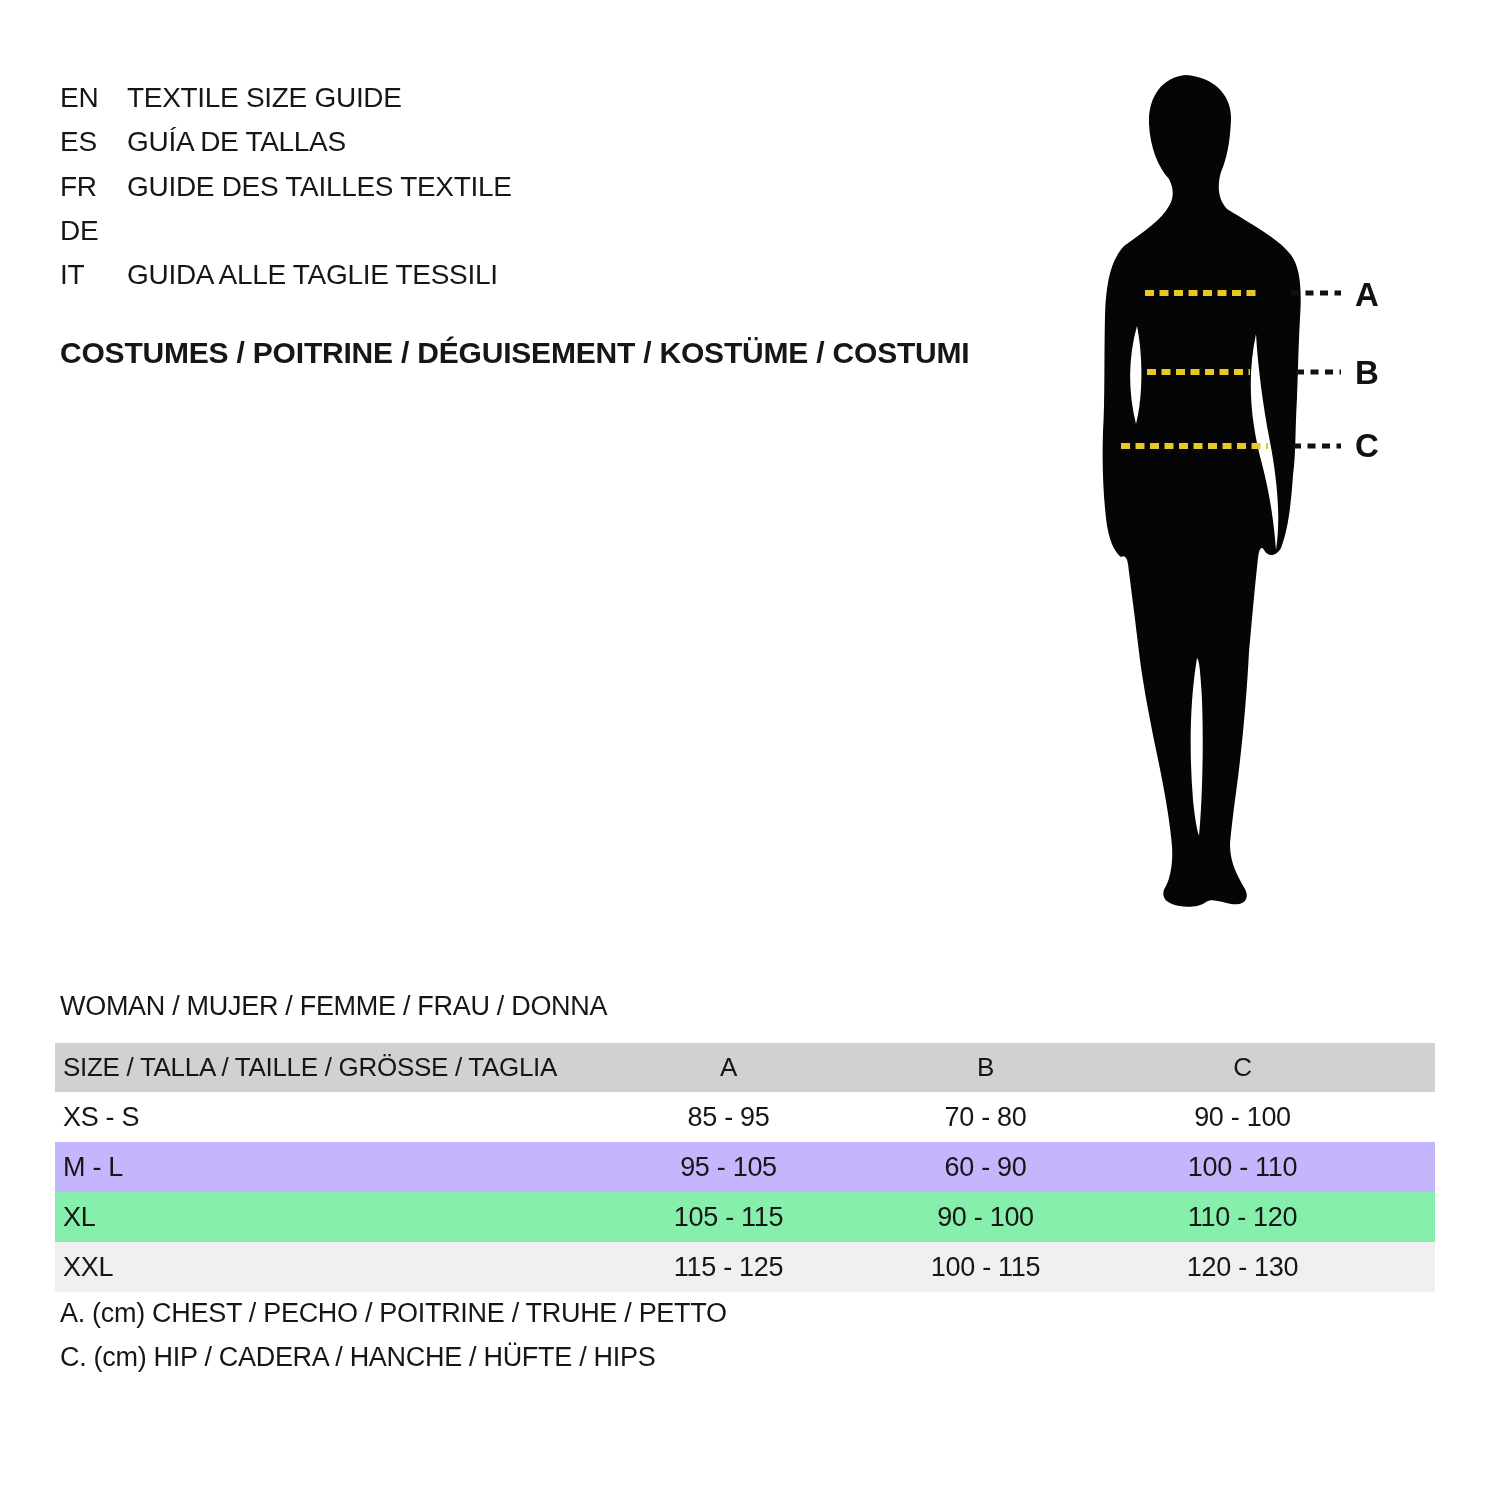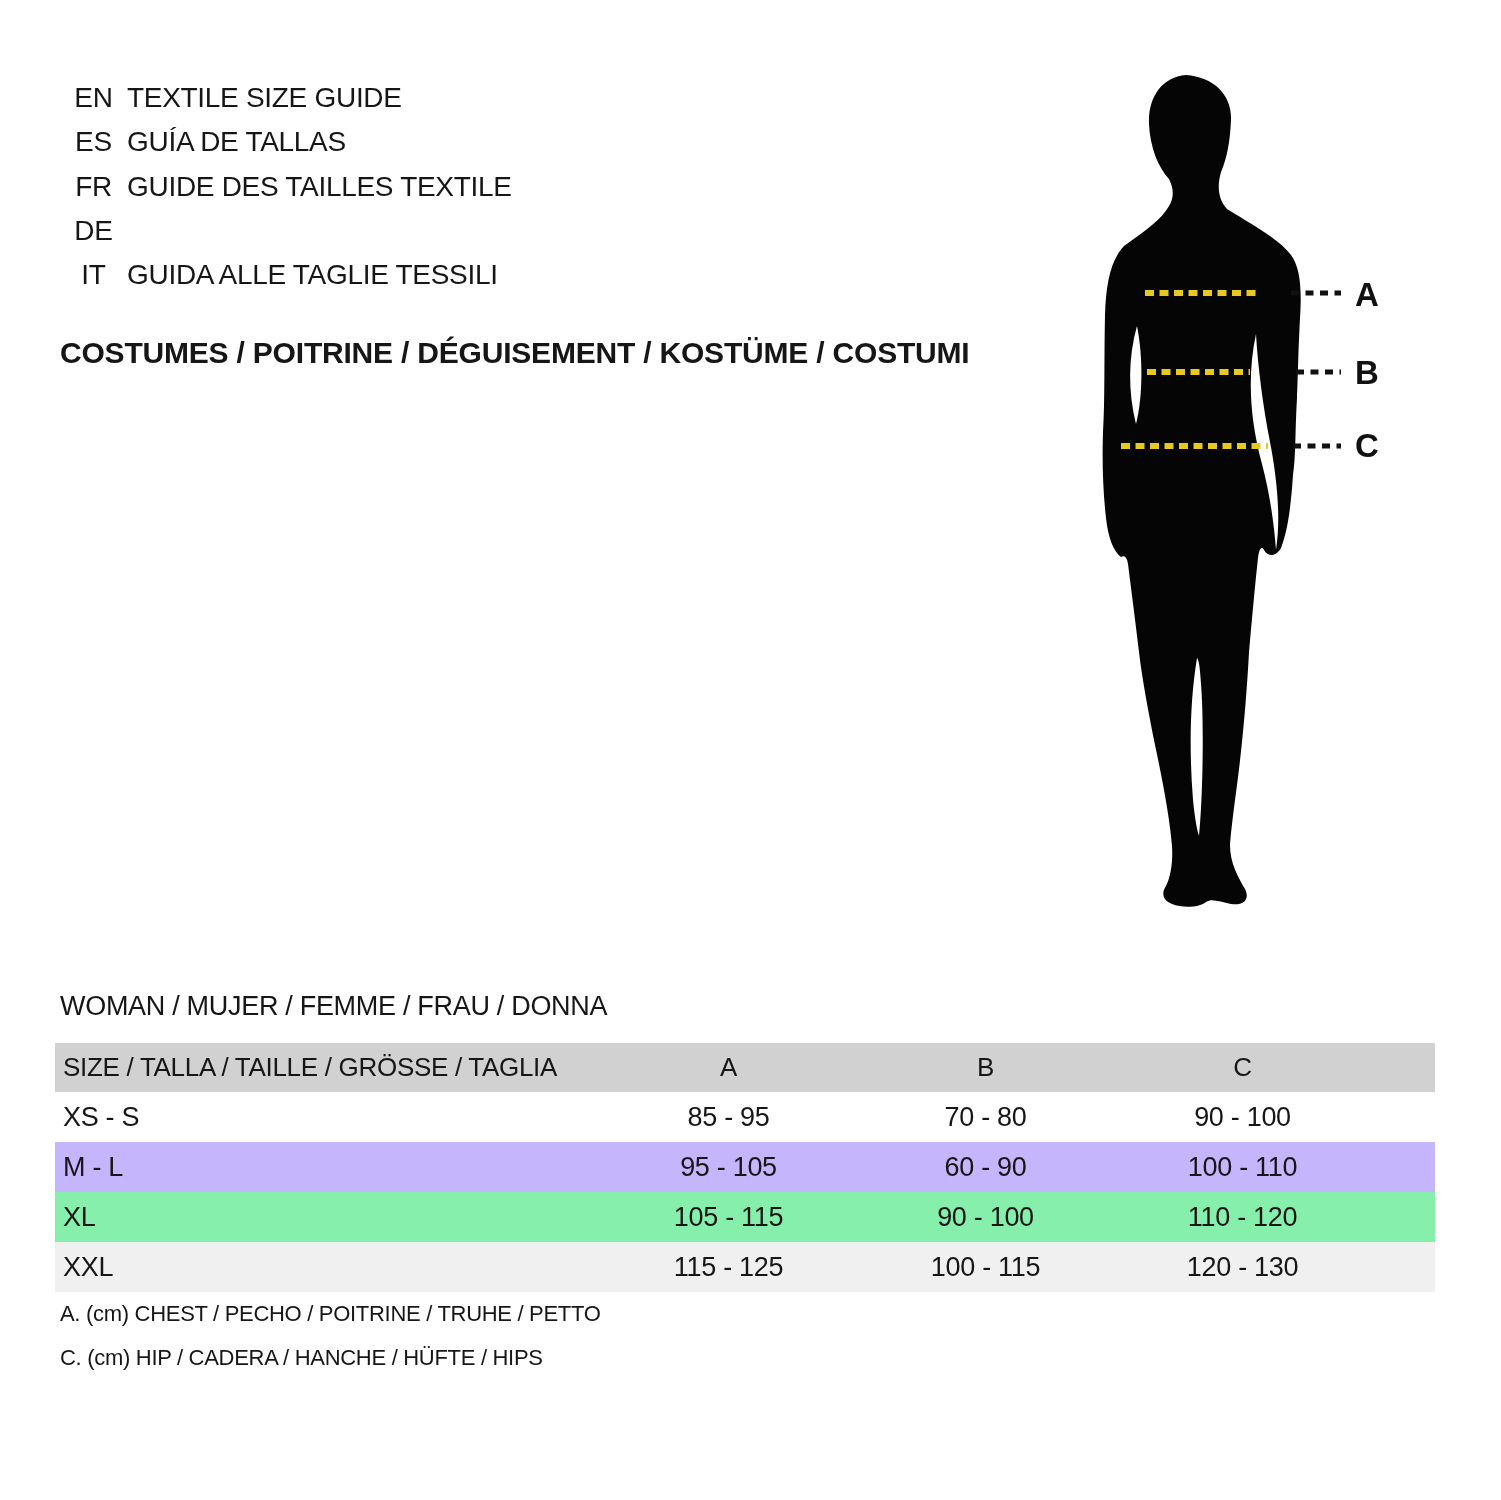--- a/index.html
+++ b/index.html
@@ -7,39 +7,39 @@
     position:relative;
     width:1501px;height:1500px;
     background:#ffffff;
     font-family:"Liberation Sans", sans-serif;
     color:#161616;
     overflow:hidden;
   }
   
   .lang-block{position:absolute;left:60px;top:76px;}
   .lang-row{display:flex;font-size:28px;line-height:44.3px;letter-spacing:-0.3px;}
-  .lang-code{width:67px;flex:0 0 67px;text-align:center;}
+  .lang-code{width:67px;flex:0 0 67px;}
   
   .costumes{position:absolute;left:60px;top:336px;font-size:30px;font-weight:bold;letter-spacing:-0.2px;white-space:nowrap;}
   
   .figure-wrap{position:absolute;left:1060px;top:60px;width:400px;height:860px;}
   .figure-wrap svg{display:block;width:400px;height:860px;}
   .marker-label{font-family:"Liberation Sans", sans-serif;font-weight:bold;font-size:33px;}
   
   .woman-heading{position:absolute;left:60px;top:991px;font-size:27px;letter-spacing:-0.3px;white-space:nowrap;}
   
   .size-table{position:absolute;left:55px;top:1043px;border-collapse:collapse;table-layout:fixed;width:1380px;}
   .size-table td,.size-table th{padding:8px;font-weight:normal;font-size:27px;letter-spacing:-0.3px;white-space:nowrap;overflow:hidden;}
   .size-table thead th{height:33px;font-size:26px;}
   .size-table tbody td{height:34px;}
   .col-size{text-align:left;padding-left:8px !important;}
   .col-val{text-align:center;}
   
   .legend{position:absolute;left:60px;top:1292px;}
-  .legend-line{font-size:22px;line-height:43.5px;letter-spacing:-0.3px;white-space:nowrap;}
+  .legend-line{font-size:27px;line-height:43.5px;letter-spacing:-0.3px;white-space:nowrap;}
 </style>
 </head>
 <body>
 
 <div id="canvas">
 
   <div class="lang-block">
     <div class="lang-row">
       <span class="lang-code">EN</span>
       <span class="lang-label">TEXTILE SIZE GUIDE</span>

